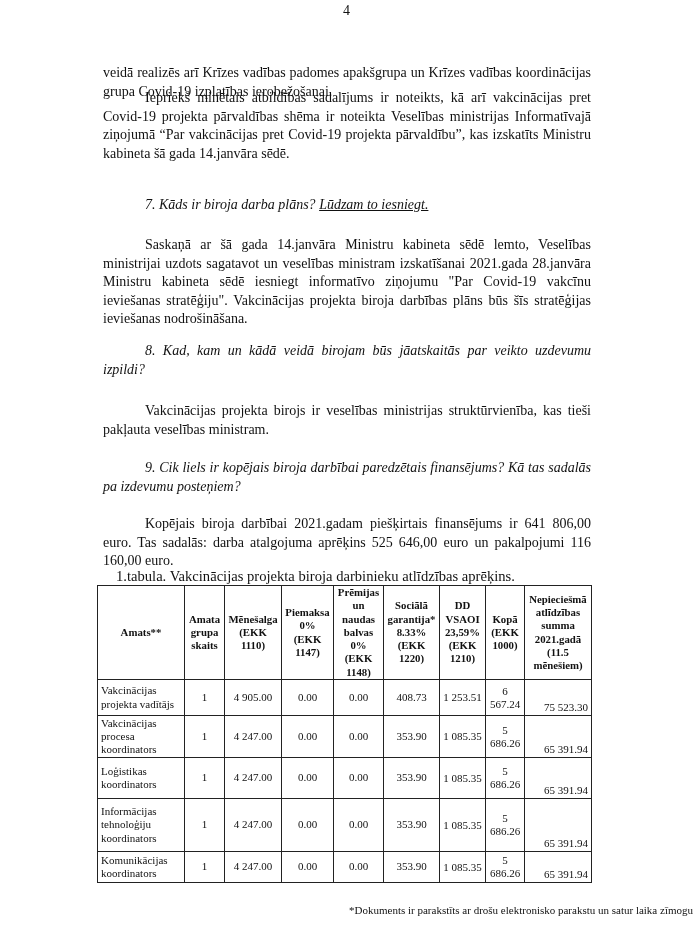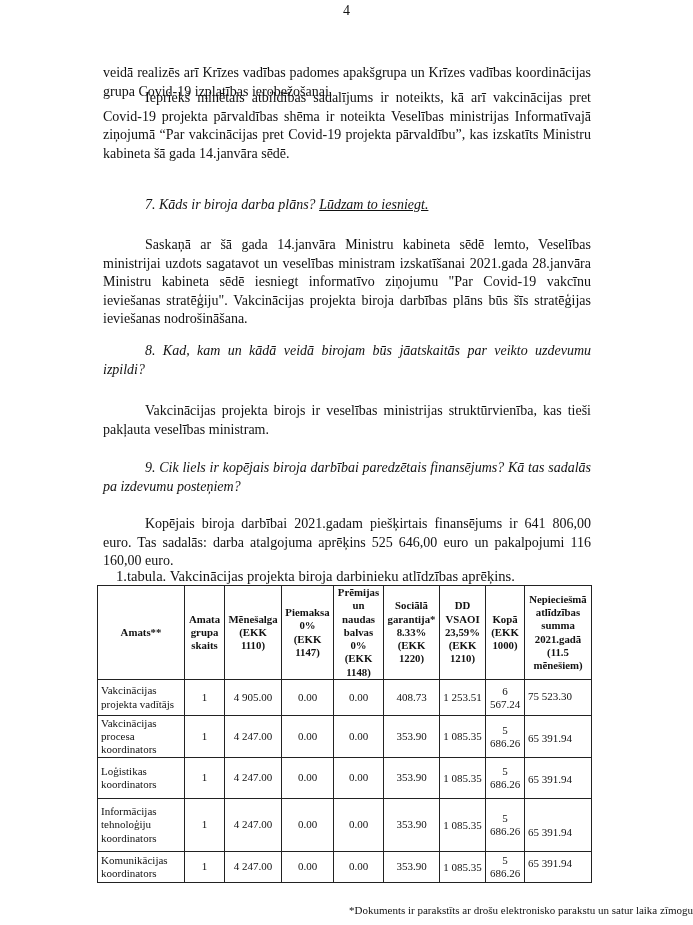--- a/index.html
+++ b/index.html
@@ -17,21 +17,21 @@
   .caption { position: absolute; left: 116px; top: 568px; font-size: 14.6px; line-height: 16px; }
   table.tbl {
     position: absolute; left: 97px; top: 585px; width: 494px;
     border-collapse: collapse; table-layout: fixed;
     font-size: 11px; line-height: 13.3px;
   }
   table.tbl th, table.tbl td { border: 1px solid #222; padding: 0 3px; vertical-align: middle; }
   table.tbl th { font-weight: bold; text-align: center; font-size: 10.8px; line-height: 13.3px; height: 93px; }
   table.tbl td { text-align: center; }
   table.tbl td.name { text-align: left; margin-left: 32px; }
-  table.tbl td.total { vertical-align: bottom; text-align: left; padding-bottom: 12px; }
+  table.tbl td.total { vertical-align: bottom; text-align: right; padding-bottom: 1px; }
   table.tbl td.wrap { line-height: 13px; }
   .footnote { position: absolute; top: 904px; left: 0; width: 693px; text-align: right; font-size: 11px; }
 </style>
 </head>
 <body>
 
 <div class="page-num">4</div>
 
 <p class="para" style="top:64px;">veidā realizēs arī Krīzes vadības padomes apakšgrupa un Krīzes vadības koordinācijas grupa Covid-19 izplatības ierobežošanai.</p>
 <p class="para indent" style="top:89px;font-family:Liberation Serif, serif;">Iepriekš minētais atbildības sadalījums ir noteikts, kā arī vakcinācijas pret Covid-19 projekta pārvaldības shēma ir noteikta Veselības ministrijas Informatīvajā ziņojumā “Par vakcinācijas pret Covid-19 projekta pārvaldību”, kas izskatīts Ministru kabineta šā gada 14.janvāra sēdē.</p>

